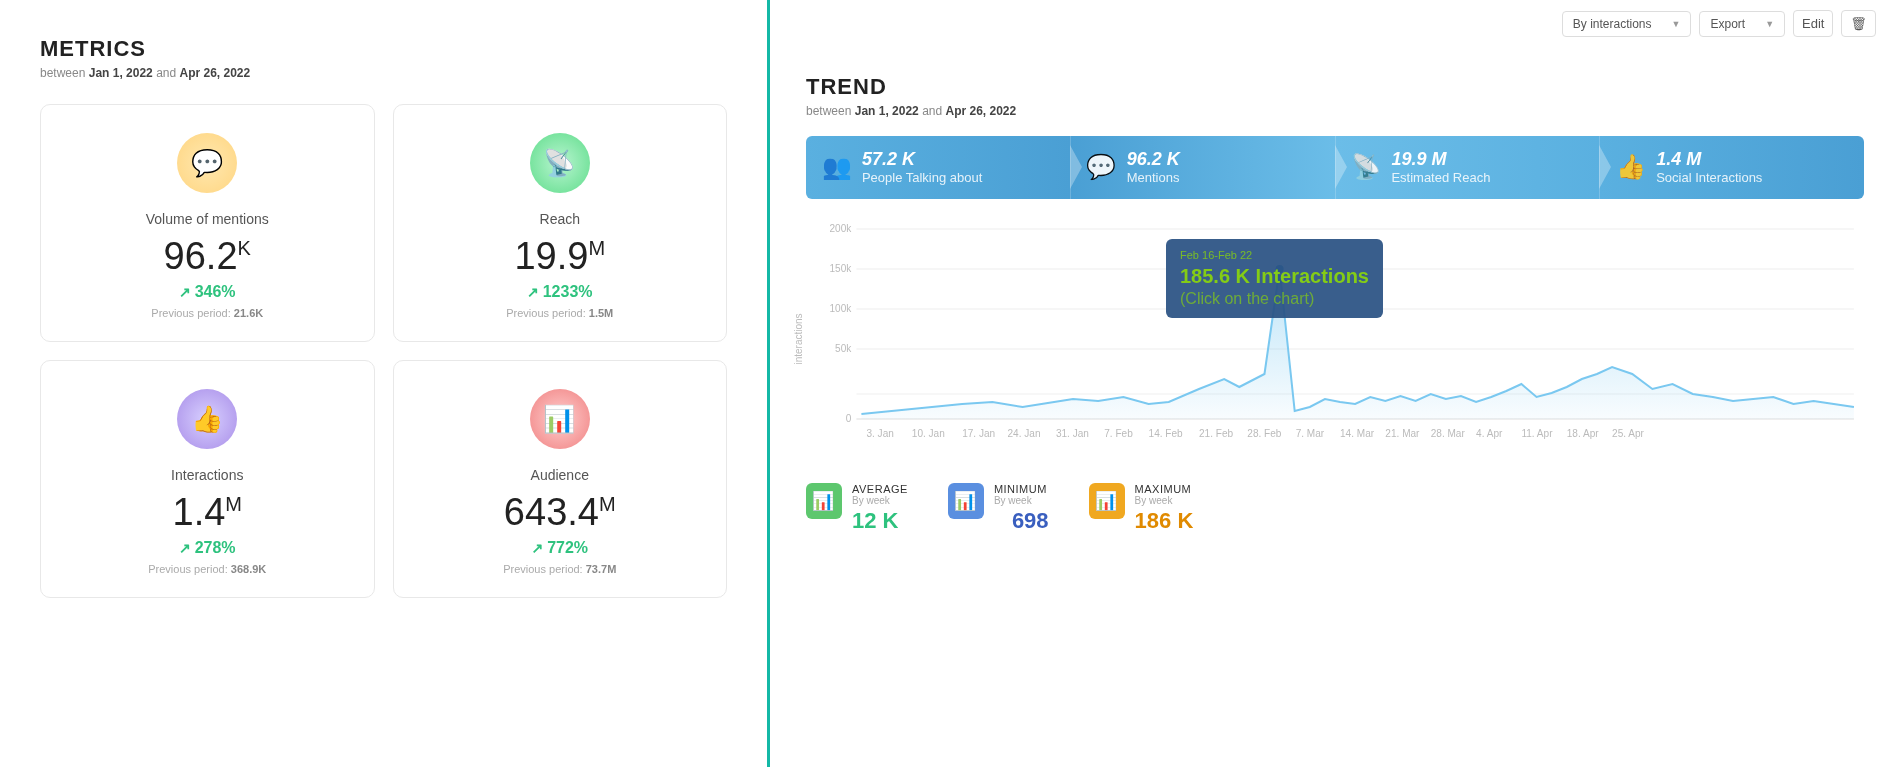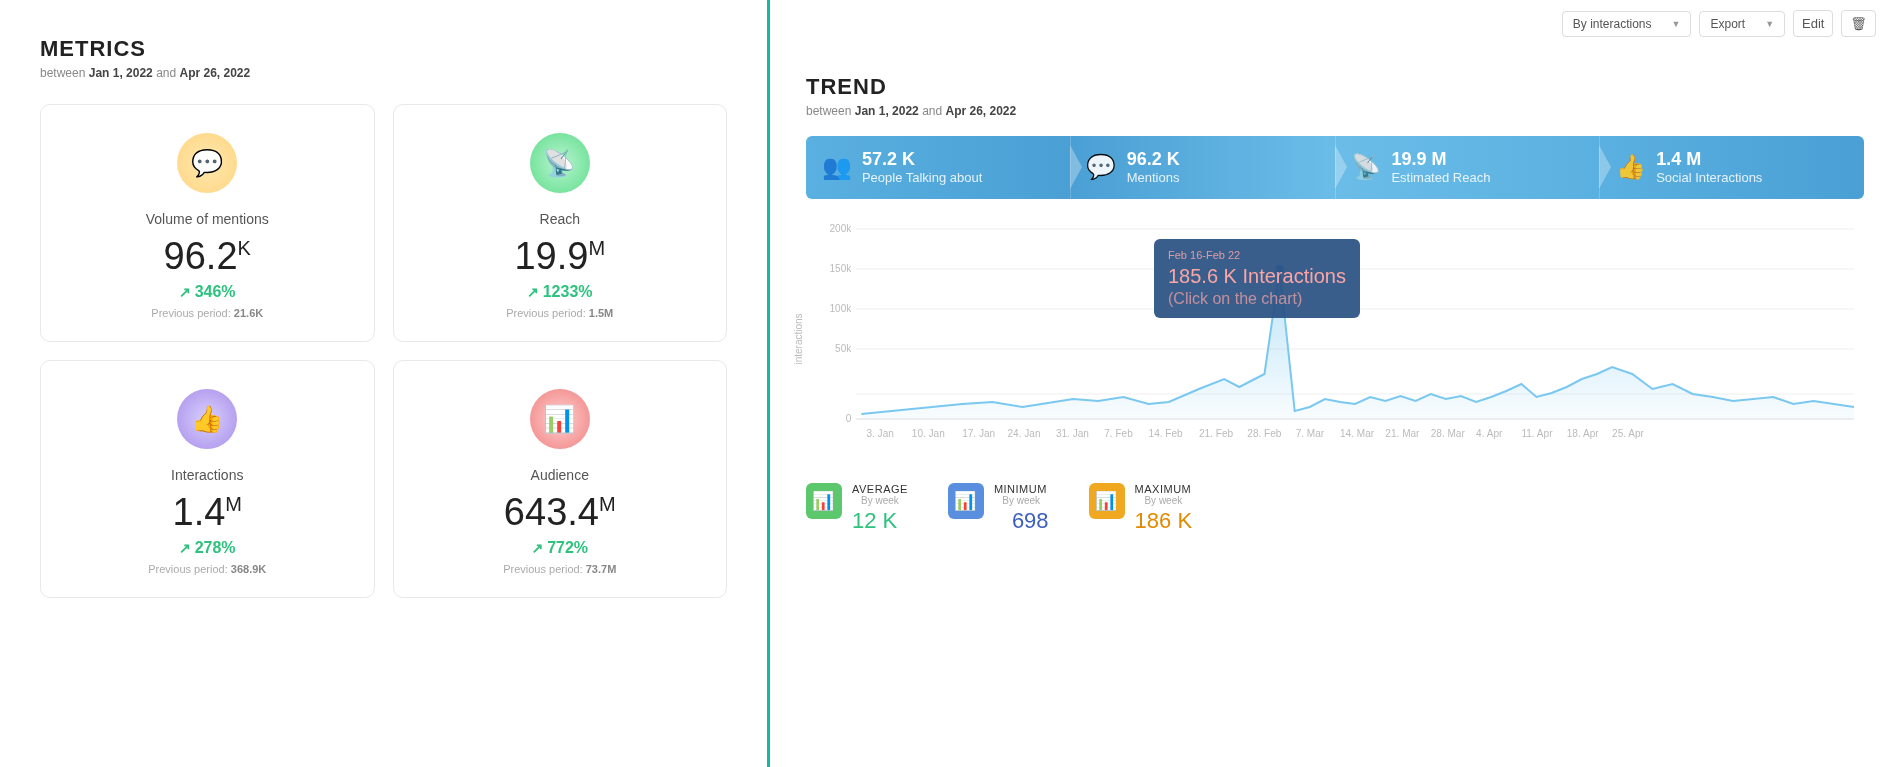--- a/index.html
+++ b/index.html
@@ -152,21 +152,21 @@
       align-items: center;
       gap: 10px;
       padding: 14px 16px;
       color: #fff;
       border-right: 1px solid rgba(255,255,255,0.2);
       position: relative;
     }
     .summary-item:last-child { border-right: none; }
     .summary-item-icon { font-size: 24px; opacity: 0.9; }
     .summary-item-text {}
-    .summary-item-value { font-size: 18px; font-weight: 700; line-height: 1.1; }
+    .summary-item-value { font-size: 18px; font-weight: 700; line-height: 1.1; font-style: italic; }
     .summary-item-label { font-size: 13px; opacity: 0.85; }
     
     .summary-item::after {
       content: '';
       position: absolute;
       right: -12px;
       top: 50%;
       transform: translateY(-50%);
       width: 0;
       height: 0;
@@ -182,30 +182,30 @@
       position: relative;
       height: 240px;
       margin-bottom: 24px;
     }
     .chart-svg { width: 100%; height: 100%; }
 
     
     .chart-tooltip {
       position: absolute;
       background: rgba(40,80,130,0.92);
-      color: #fca5a5;
+      color: #84cc16;
       border-radius: 6px;
       padding: 10px 14px;
       font-size: 12px;
       pointer-events: none;
-      left: 348px;
+      left: 360px;
       top: 20px;
     }
     .chart-tooltip-date { font-size: 11px; opacity: 0.85; margin-bottom: 4px; }
-    .chart-tooltip-value { font-size: 20px; font-weight: 400; }
+    .chart-tooltip-value { font-size: 20px; font-weight: 700; }
     .chart-tooltip-hint { font-size: 16px; opacity: 0.7; margin-top: 2px; }
     .x-axis-label {
       font-size: 10px;
       fill: #bbb;
     }
     .y-axis-title {
       position: absolute;
       left: -8px;
       top: 50%;
       transform: translateX(-50%) translateY(-50%) rotate(-90deg);
@@ -231,22 +231,22 @@
       border-radius: 6px;
       display: flex; align-items: center; justify-content: center;
       font-size: 18px;
       flex-shrink: 0;
     }
     .stat-icon-green { background: #5dc76e; }
     .stat-icon-blue { background: #5a8fe0; }
     .stat-icon-orange { background: #f0a820; }
     .stat-text {}
     .stat-label { font-size: 11px; font-weight: 400; letter-spacing: 0.5px; text-transform: uppercase; }
-    .stat-sublabel { font-size: 10px; color: #aaa; margin-bottom: 2px; text-align: center; }
-    .stat-value { font-size: 22px; font-weight: 400; }
+    .stat-sublabel { font-size: 10px; color: #aaa; margin-bottom: 2px; }
+    .stat-value { font-size: 22px; font-weight: 700; }
     .stat-value-green { color: #2ec27e; }
     .stat-value-blue { color: #3a5fbf; margin-left: 18px; }
     .stat-value-orange { color: #e08a00; }
   </style>
 </head>
 <body>
 
 <div class="top-bar">
   <button class="top-bar-btn">
     <span>By interactions</span>

